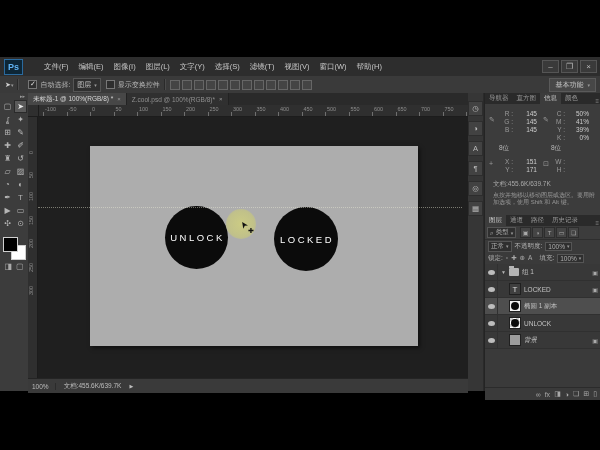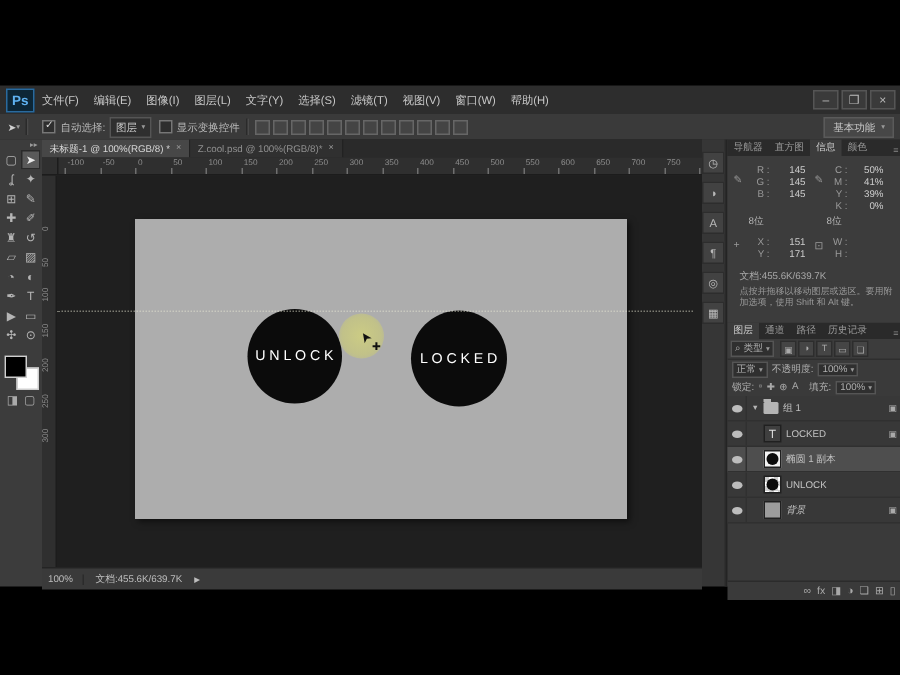--- a/index.html
+++ b/index.html
@@ -3,21 +3,21 @@
 <meta charset="utf-8">
 <style>
   html,body{margin:0;padding:0;}
   body{width:600px;height:450px;background:#000;position:relative;overflow:hidden;
        font-family:"Liberation Sans",sans-serif;-webkit-font-smoothing:antialiased;}
   .abs{position:absolute;}
   .letterbox{left:0;width:600px;background:#000;}
   
   #titlebar{left:0;top:57px;width:600px;height:19px;background:#2d2d2d;border-bottom:1px solid #222;
             display:flex;align-items:center;color:#c8c8c8;font-size:7.5px;}
-  #pslogo{width:17px;height:14px;margin:0 0 0 4px;background:#0d2636;border:1px solid #2a6a9e;
+  #pslogo{width:17px;height:14px;margin:0 16px 0 4px;background:#0d2636;border:1px solid #2a6a9e;
           color:#5fb2f2;font-size:9px;font-weight:bold;display:flex;align-items:center;justify-content:center;}
   .menu-item{padding:0 5px;white-space:nowrap;}
   #winctrl{margin-left:auto;display:flex;gap:2px;margin-right:3px;}
   .winbtn{width:15px;height:11px;display:flex;align-items:center;justify-content:center;
           color:#bbb;font-size:8px;background:#3a3a3a;border:1px solid #555;}
   
   #optionsbar{left:0;top:76px;width:600px;height:17px;background:#3a3a3a;border-bottom:1px solid #272727;
               display:flex;align-items:center;color:#b9b9b9;font-size:7px;}
   .opt-sep{width:1px;height:11px;background:#2a2a2a;border-right:1px solid #4a4a4a;margin:0 4px;}
   .checkbox{width:7px;height:7px;border:1px solid #777;background:#2e2e2e;margin:0 3px 0 5px;

